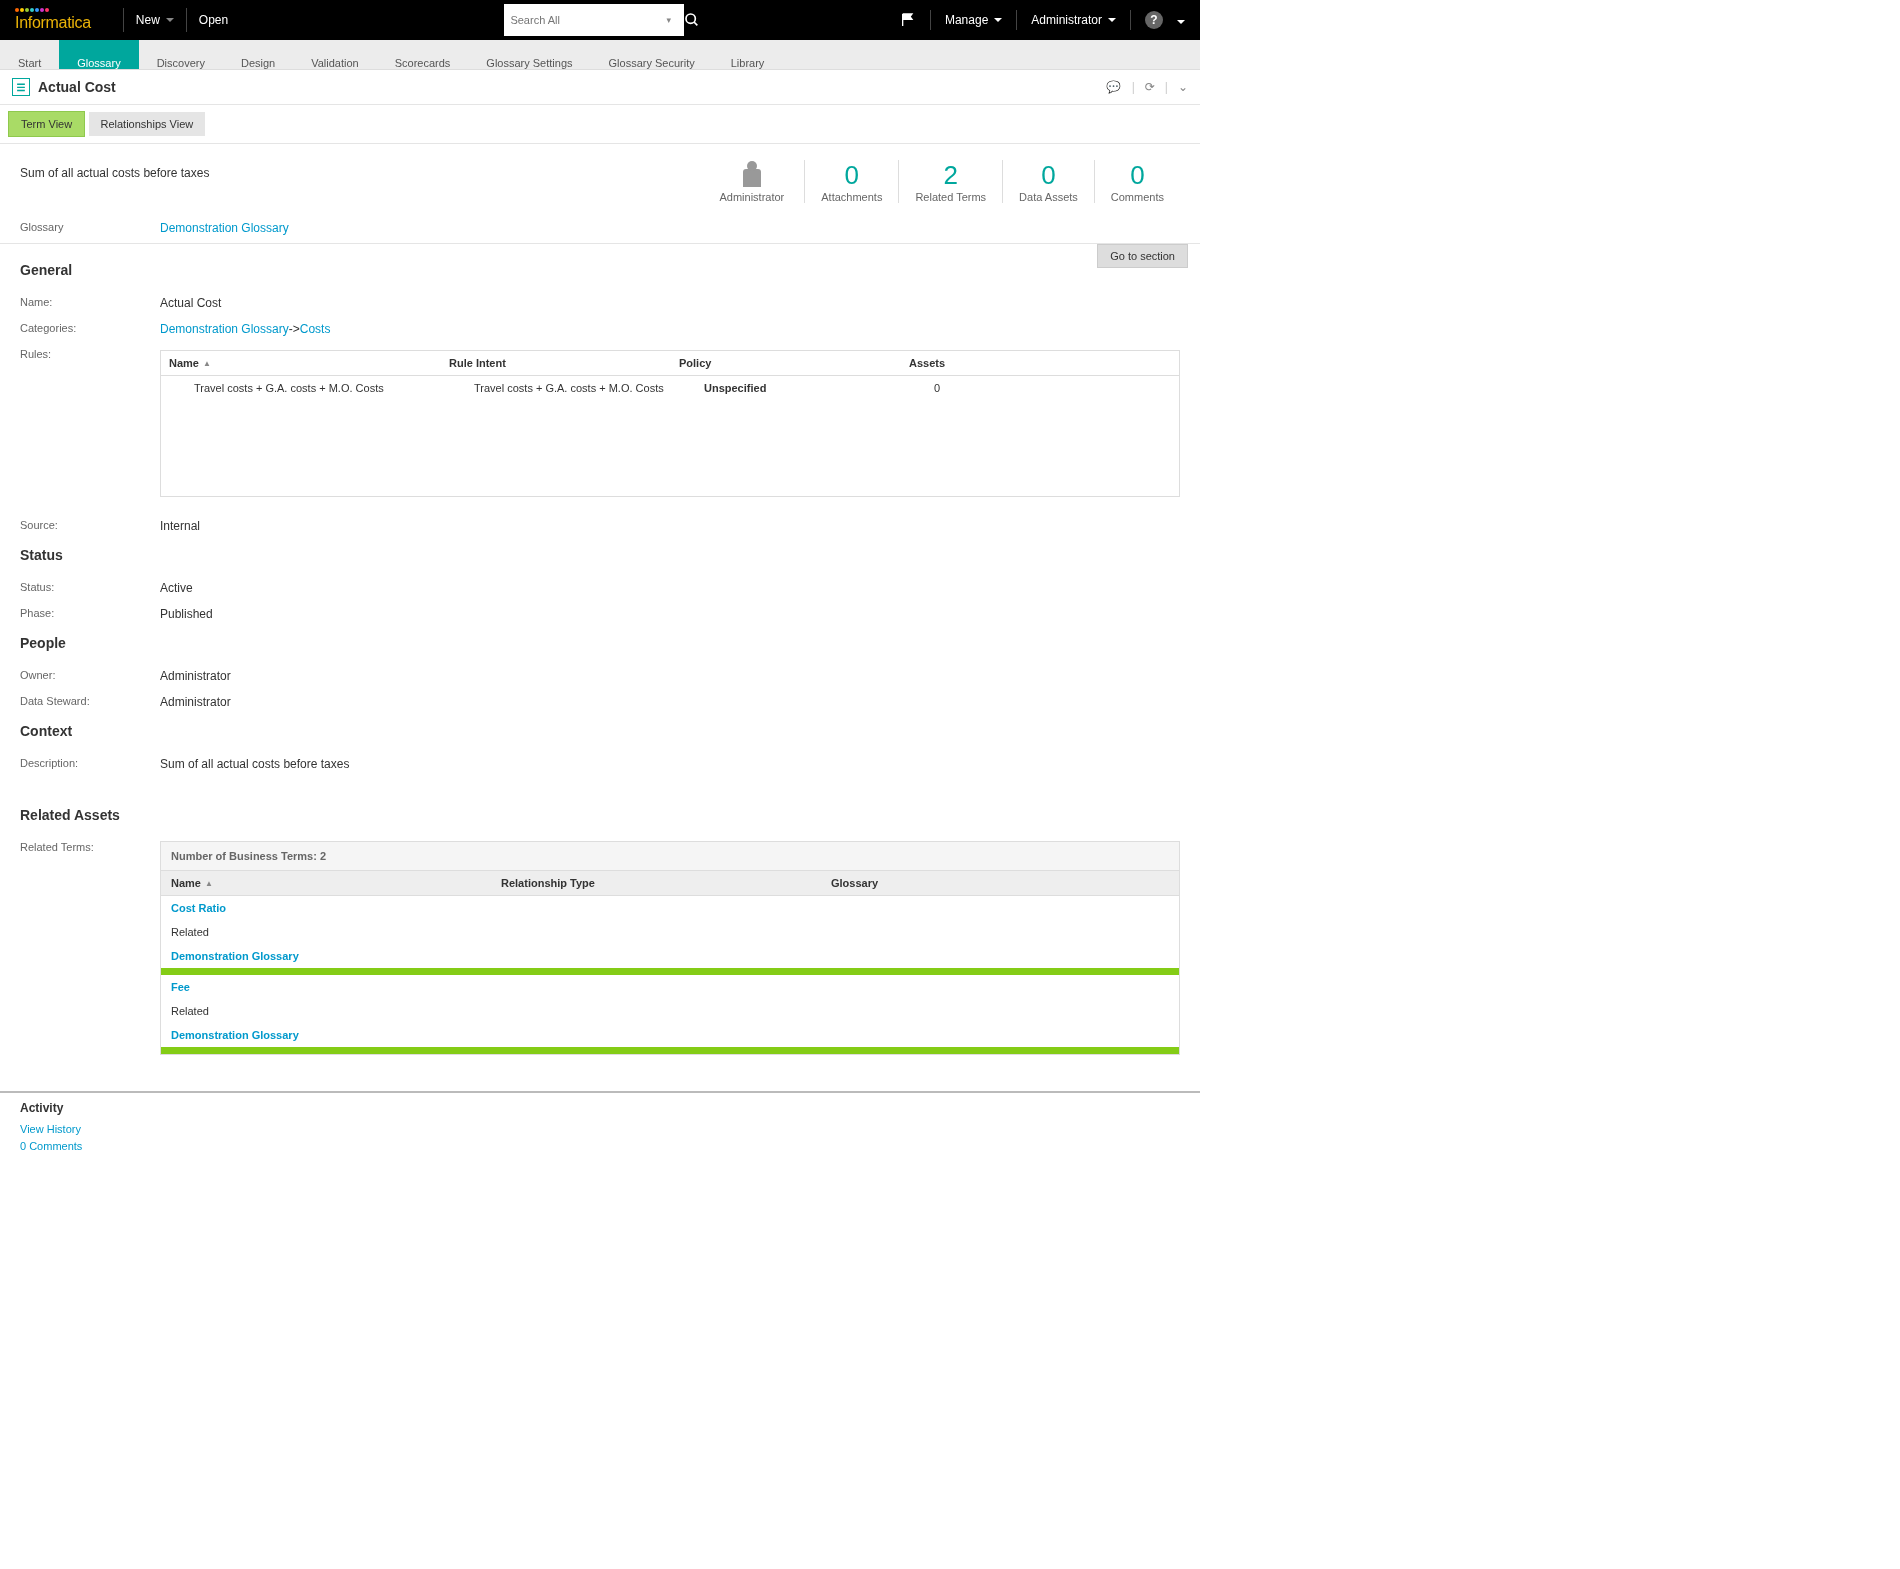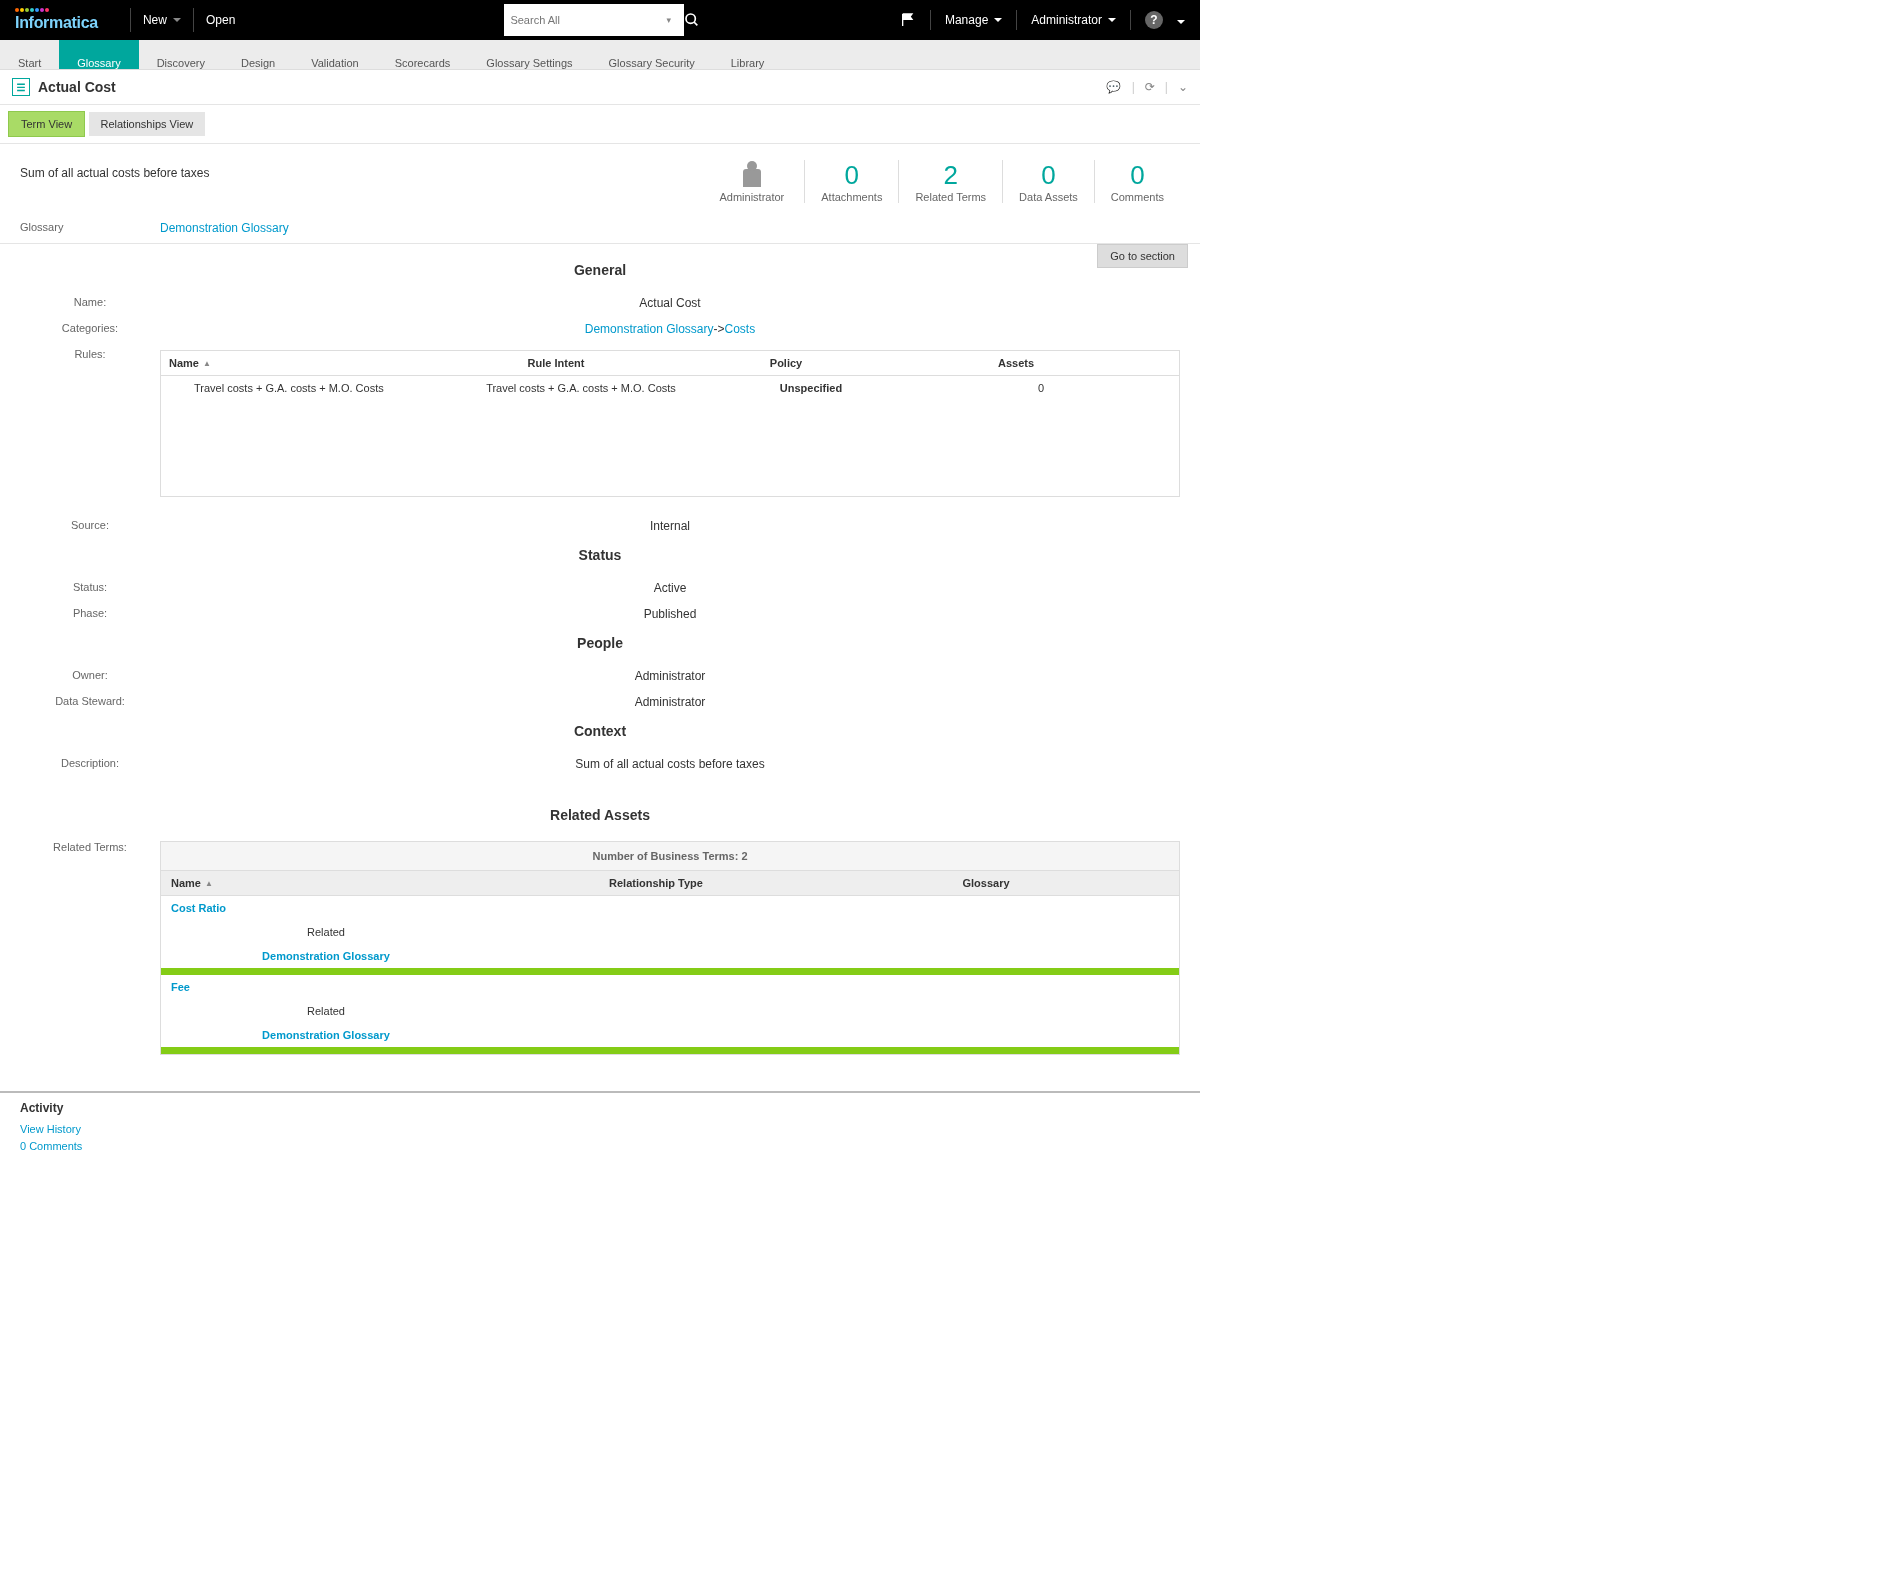--- a/index.html
+++ b/index.html
@@ -2,21 +2,21 @@
 <html><head>
 <meta charset="utf-8">
 <style>
 * { margin: 0; padding: 0; box-sizing: border-box; }
 body { font-family: Arial, Helvetica, sans-serif; font-size: 12px; color: #333; background: #fff; width: 1200px; }
 .top-bar { background: #000; height: 40px; display: flex; align-items: center; padding: 0 15px; color: #fff; }
 .logo { display: flex; align-items: center; margin-right: 20px; }
 .logo-dots { display: flex; gap: 1px; margin-bottom: 2px; }
 .logo-dots span { width: 4px; height: 4px; border-radius: 50%; display: inline-block; }
 .logo-wrap { display: flex; flex-direction: column; }
-.logo-text { font-size: 16px; font-weight: bold; color: #7dd3fc; letter-spacing: -0.3px; }
+.logo-text { font-size: 16px; font-weight: normal; color: #eab308; letter-spacing: -0.3px; }
 .top-divider { width: 1px; height: 24px; background: #444; margin: 0 12px; }
 .top-btn { color: #fff; font-size: 12px; cursor: pointer; display: flex; align-items: center; gap: 6px; }
 .caret-down::after { content: ""; border-left: 4px solid transparent; border-right: 4px solid transparent; border-top: 4px solid #888; display: inline-block; }
 .caret-down-white::after { content: ""; border-left: 4px solid transparent; border-right: 4px solid transparent; border-top: 4px solid #fff; display: inline-block; }
 .search-wrap { margin-left: auto; display: flex; align-items: center; margin-right: 200px; }
 .search-input { width: 180px; height: 32px; padding: 2px 22px 2px 6px; font-size: 11px; border: none; background: #fff; }
 .search-dropdown-icon { position: relative; left: -18px; color: #888; font-size: 9px; }
 .search-icon { width: 16px; height: 16px; margin-left: -5px; }
 .top-right { display: flex; align-items: center; gap: 14px; }
 .flag-icon { width:16px; height:16px; }
@@ -38,21 +38,21 @@
 .stat-block { text-align: center; padding: 0 16px; border-left: 1px solid #ddd; }
 .stat-block.first { border-left: none; padding-right:20px; }
 .stat-number { font-size: 26px; color: #00a79d; font-weight: 300; }
 .stat-label { font-size: 11px; color: #666; }
 .admin-stat { display:flex; flex-direction:column; align-items:center; }
 .admin-icon { width:18px; height:18px; background:#999; border-radius:3px 3px 0 0; position:relative; margin-bottom:4px;}
 .admin-icon::before { content:""; position:absolute; top:-8px; left:4px; width:10px; height:10px; background:#999; border-radius:50%;}
 .glossary-row { display: flex; padding: 8px 20px; border-bottom: 1px solid #e5e5e5; }
 .glossary-label { width: 140px; color: #666; font-size: 11px; }
 .link { color: #0099cc; text-decoration: none; cursor: pointer; }
-.content-area { padding: 10px 20px; position: relative; text-align: center; }
+.content-area { padding: 10px 20px; position: relative; }
 .goto-section { position: absolute; right: 12px; top: 0; background: #ddd; padding: 5px 12px; font-size: 11px; color:#333; border:1px solid #ccc; }
 .section-title { font-size: 14px; font-weight: bold; color: #333; margin: 8px 0 12px; }
 .field-row { display: flex; padding: 6px 0; }
 .field-label { width: 140px; color: #666; font-size: 11px; }
 .field-value { font-size: 12px; color: #333; flex:1; }
 .rules-table { border: 1px solid #ddd; width: 100%; margin-top: 2px; }
 .rules-header { display: flex; border-bottom: 1px solid #ddd; background: #fff; }
 .rules-header div { padding: 6px 8px; font-size: 11px; font-weight: bold; }
 .rules-body { min-height: 120px; margin-left: 25px; }
 .rules-row { display: flex; }

